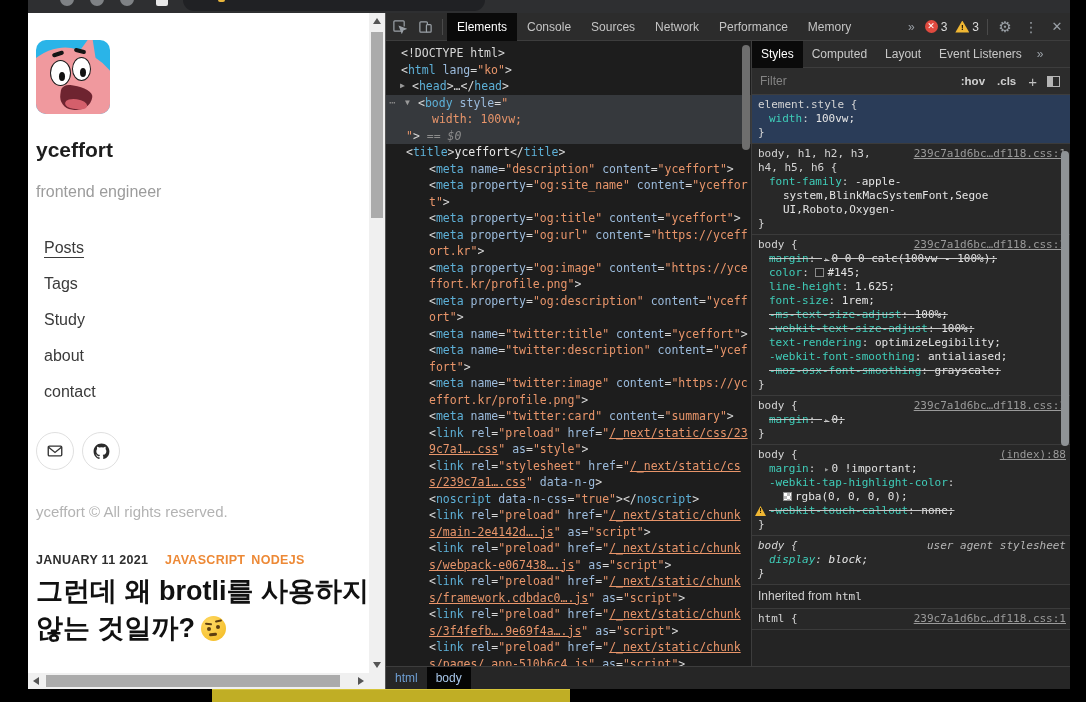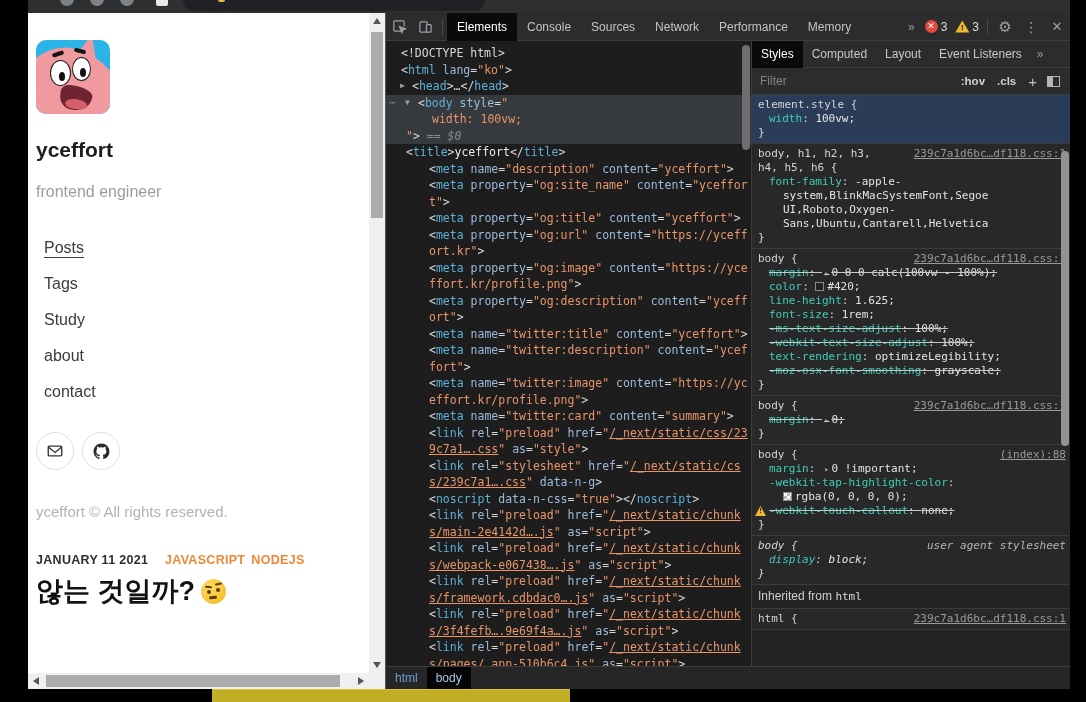--- a/index.html
+++ b/index.html
@@ -213,20 +213,21 @@
           </span>
         </div>
       </div>
       <div class="copyright">yceffort © All rights reserved.</div>
 
       <div class="post-meta">
         <span class="post-date">JANUARY 11 2021</span>
         <span class="post-tags"><span>JAVASCRIPT</span><span>NODEJS</span></span>
       </div>
       <div class="post-title">
+        <div>그런데 왜 brotli를 사용하지</div>
         <div>
           <span>않는 것일까?</span><span class="emoji-think"><span class="brow l"></span><span class="brow r"></span><span class="eye l"></span><span class="eye r"></span><span class="mouth"></span></span>
         </div>
       </div>
     </div>
 
     <div class="vscroll">
       <div class="tri up"></div>
       <div class="thumb"></div>
       <div class="tri down"></div>
@@ -345,32 +346,32 @@
               <div class="css-selline">element.style {</div>
               <div class="css-line"><span><span class="css-prop">width</span>: <span class="css-val">100vw;</span></span></div>
               <div class="css-selline">}</div>
             </div>
             <div class="st-sec">
               <div class="css-selline"><span class="css-link">239c7a1d6bc…df118.css:1</span>body, h1, h2, h3,</div>
               <div class="css-selline">h4, h5, h6 {</div>
               <div class="css-line"><span><span class="css-prop">font-family</span>: <span class="css-val">-apple-</span></span></div>
               <div class="css-cont"><span><span class="css-val">system,BlinkMacSystemFont,Segoe</span></span></div>
               <div class="css-cont"><span><span class="css-val">UI,Roboto,Oxygen-</span></span></div>
-              <div class="css-cont"><span><span class="css-val">Sans,Ubuntu,Cantarell,Helvetica</span></span></div>
               <div class="css-selline">}</div>
             </div>
             <div class="st-sec">
               <div class="css-selline"><span class="css-link">239c7a1d6bc…df118.css:1</span>body {</div>
               <div class="css-line"><span class="strike"><span class="css-prop">margin</span>: <span class="exp-arrow">▸</span><span class="css-val">0 0 0 calc(100vw - 100%);</span></span></div>
-              <div class="css-line"><span><span class="css-prop">color</span>: <span class="swatch" style="background: rgb(34, 34, 34);"></span><span class="css-val">#420;</span></span></div>
+              <div class="css-line"><span><span class="css-prop">color</span>: <span class="swatch" style="background: rgb(34, 34, 34);"></span><span class="css-val">#145;</span></span></div>
               <div class="css-line"><span><span class="css-prop">line-height</span>: <span class="css-val">1.625;</span></span></div>
               <div class="css-line"><span><span class="css-prop">font-size</span>: <span class="css-val">1rem;</span></span></div>
               <div class="css-line"><span class="strike"><span class="css-prop">-ms-text-size-adjust</span>: <span class="css-val">100%;</span></span></div>
               <div class="css-line"><span class="strike"><span class="css-prop">-webkit-text-size-adjust</span>: <span class="css-val">100%;</span></span></div>
               <div class="css-line"><span><span class="css-prop">text-rendering</span>: <span class="css-val">optimizeLegibility;</span></span></div>
+              <div class="css-line"><span><span class="css-prop">-webkit-font-smoothing</span>: <span class="css-val">antialiased;</span></span></div>
               <div class="css-line"><span class="strike"><span class="css-prop">-moz-osx-font-smoothing</span>: <span class="css-val">grayscale;</span></span></div>
               <div class="css-selline">}</div>
             </div>
             <div class="st-sec">
               <div class="css-selline"><span class="css-link">239c7a1d6bc…df118.css:1</span>body {</div>
               <div class="css-line"><span class="strike"><span class="css-prop">margin</span>: <span class="exp-arrow">▸</span><span class="css-val">0;</span></span></div>
               <div class="css-selline">}</div>
             </div>
             <div class="st-sec">
               <div class="css-selline"><span class="css-link">(index):88</span>body {</div>

